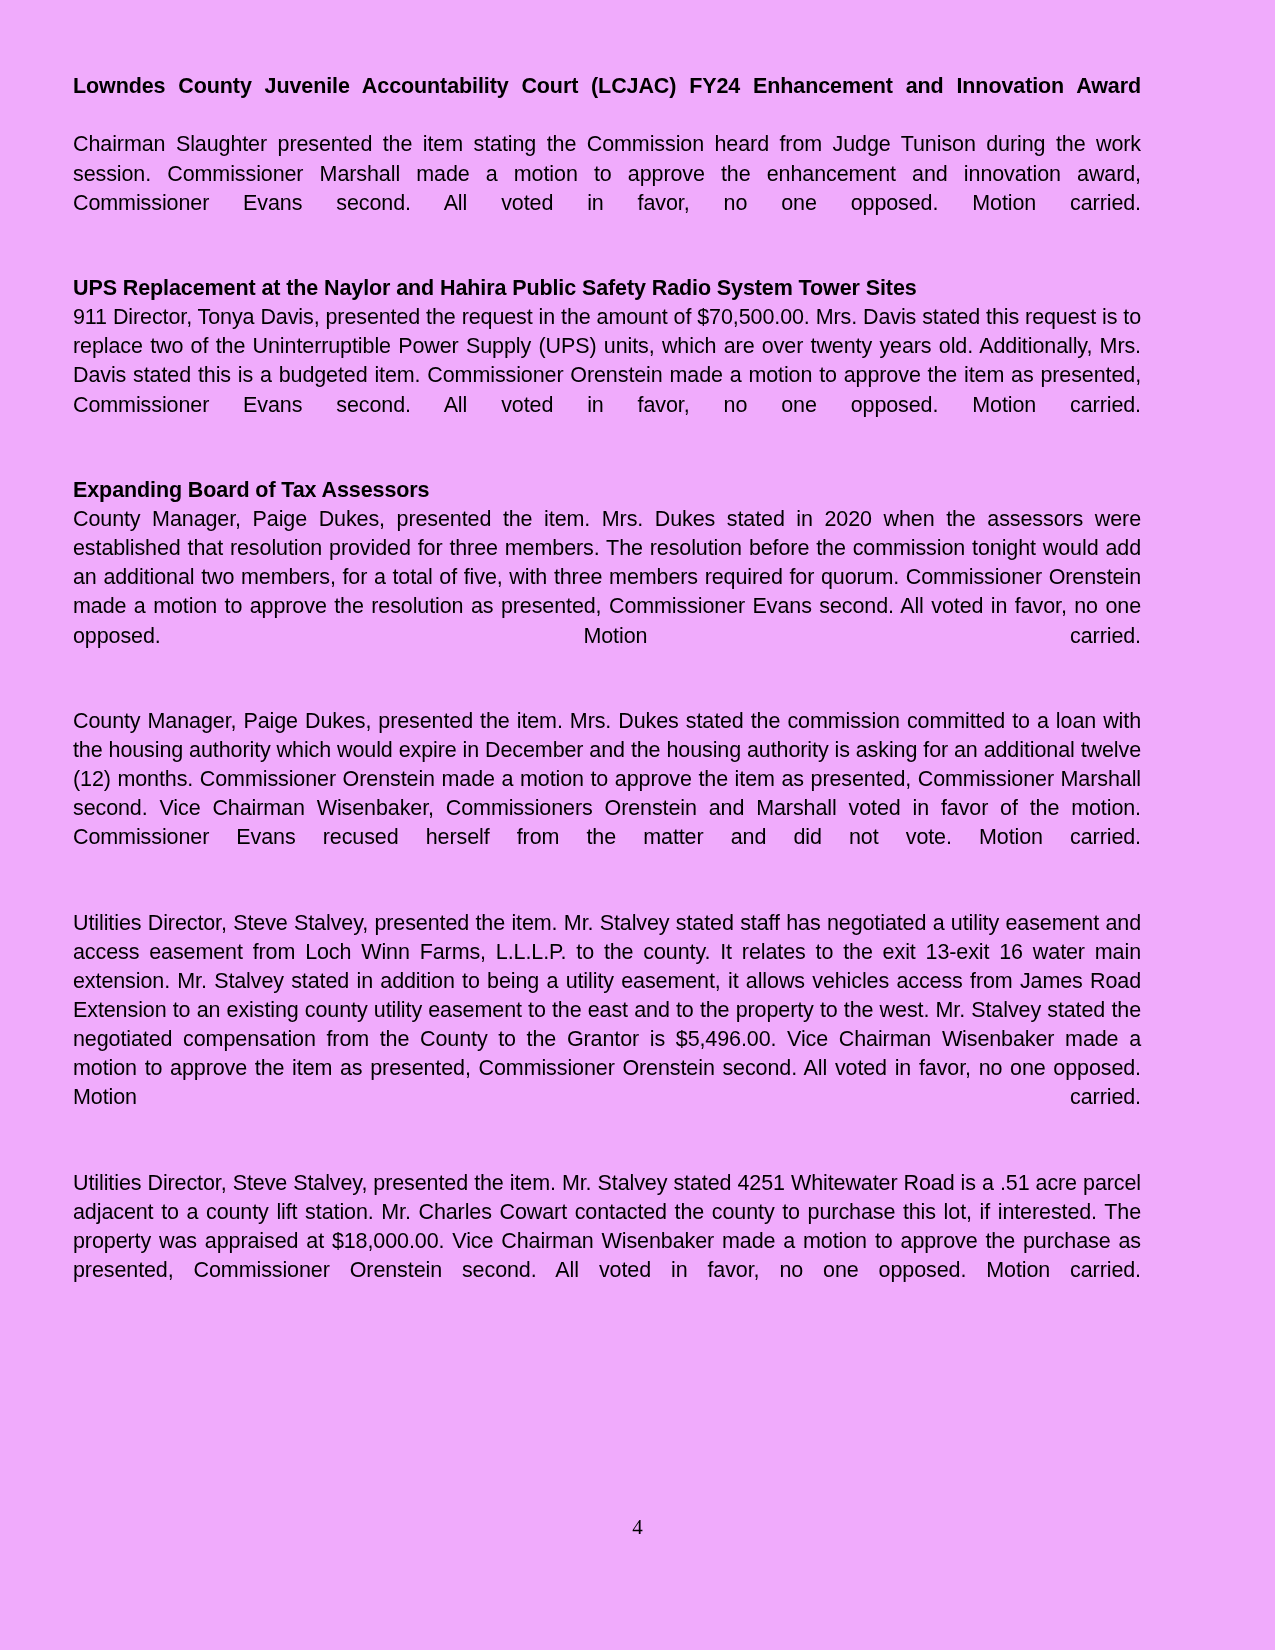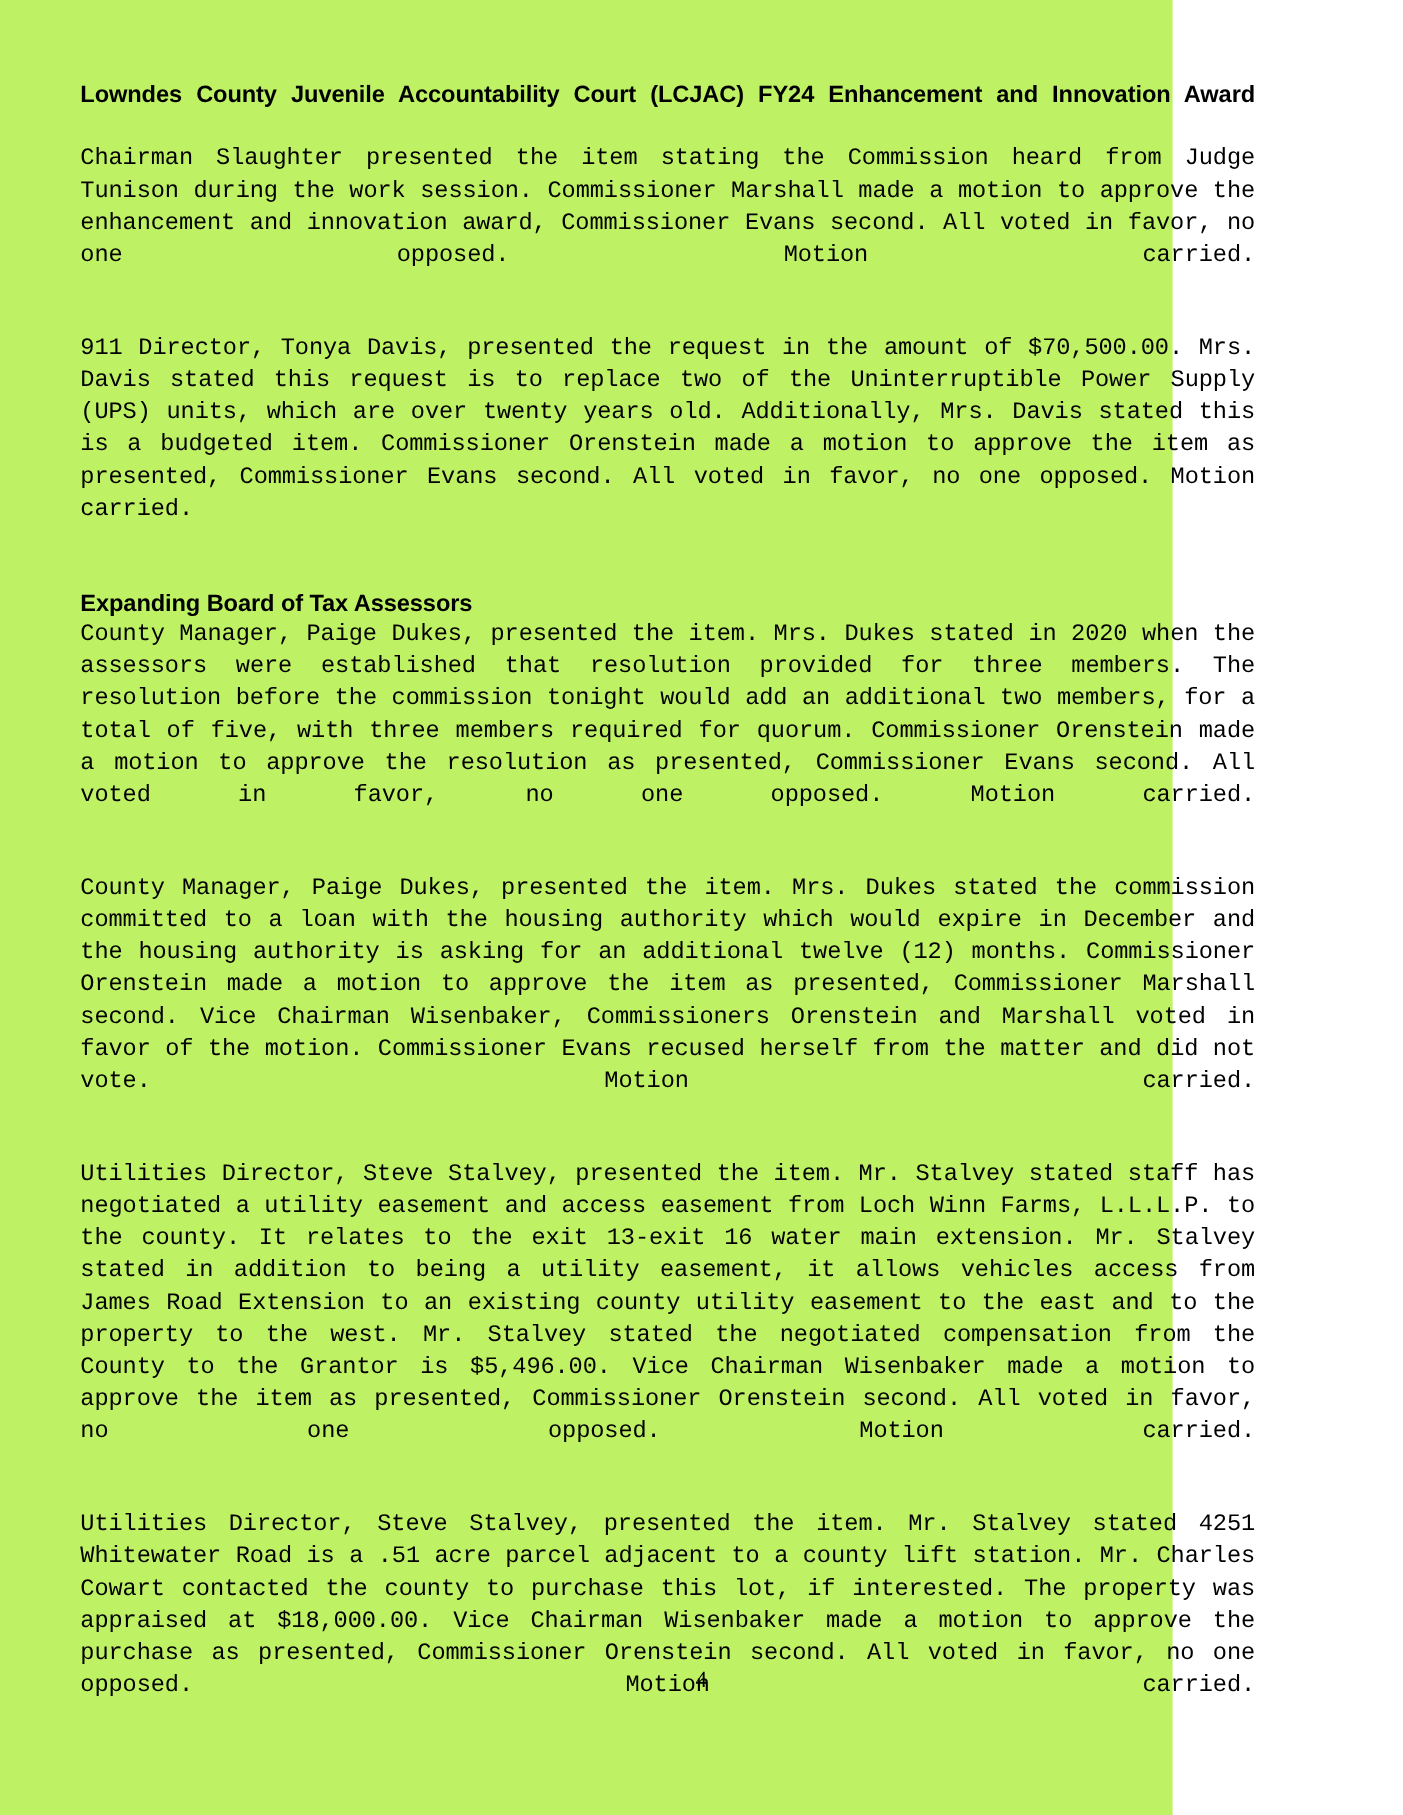--- a/index.html
+++ b/index.html
@@ -13,23 +13,23 @@
     height: 1650px;
     font-family: "Liberation Sans", sans-serif;
     color: #000000;
     position: relative;
     overflow: hidden;
   }
   .page {
     position: absolute;
     left: 0;
     top: 0;
-    width: 1066px;
+    width: 1275px;
     height: 1650px;
-    background: #bef264;
+    background: #f0abfc;
   }
   .content {
     position: absolute;
     left: 73px;
     top: 72px;
     width: 1068px;
   }
   .section {
     margin-bottom: 27px;
   }
@@ -55,21 +55,20 @@
   }
   .sec-body {
     font-size: 21.5px;
     font-weight: normal;
     line-height: 1.355;
     text-align: justify;
     text-justify: inter-word;
     margin: 0;
     letter-spacing: -0.1px;
     hyphens: none;
-    font-family: Liberation Mono, monospace;
   }
   .sec-body::after {
     content: "";
     display: inline-block;
     width: 100%;
   }
   .page-number {
     position: absolute;
     left: 0;
     top: 1515px;
@@ -85,20 +84,21 @@
 
 <div class="page">
   <div class="content">
 
     <div class="section">
       <div class="sec-heading wrapped">Lowndes County Juvenile Accountability Court (LCJAC) FY24 Enhancement and Innovation Award</div>
       <div class="sec-body">Chairman Slaughter presented the item stating the Commission heard from Judge Tunison during the work session.  Commissioner Marshall made a motion to approve the enhancement and innovation award, Commissioner Evans second.  All voted in favor, no one opposed.  Motion carried.</div>
     </div>
 
     <div class="section">
+      <div class="sec-heading">UPS Replacement at the Naylor and Hahira Public Safety Radio System Tower Sites</div>
       <div class="sec-body">911 Director, Tonya Davis, presented the request in the amount of $70,500.00.  Mrs. Davis stated this request is to replace two of the Uninterruptible Power Supply (UPS) units, which are over twenty years old.  Additionally, Mrs. Davis stated this is a budgeted item.  Commissioner Orenstein made a motion to approve the item as presented, Commissioner Evans second.  All voted in favor, no one opposed.  Motion carried.</div>
     </div>
 
     <div class="section">
       <div class="sec-heading">Expanding Board of Tax Assessors</div>
       <div class="sec-body">County Manager, Paige Dukes, presented the item.  Mrs. Dukes stated in 2020 when the assessors were established that resolution provided for three members.  The resolution before the commission tonight would add an additional two members, for a total of five, with three members required for quorum. Commissioner Orenstein made a motion to approve the resolution as presented, Commissioner Evans second.  All voted in favor, no one opposed.  Motion carried.</div>
     </div>
 
     <div class="section">
       <div class="sec-body">County Manager, Paige Dukes, presented the item. Mrs. Dukes stated the commission committed to a loan with the housing authority which would expire in December and the housing authority is asking for an additional twelve (12) months.  Commissioner Orenstein made a motion to approve the item as presented, Commissioner Marshall second.  Vice Chairman Wisenbaker, Commissioners Orenstein and Marshall voted in favor of the motion. Commissioner Evans recused herself from the matter and did not vote.  Motion carried.</div>

